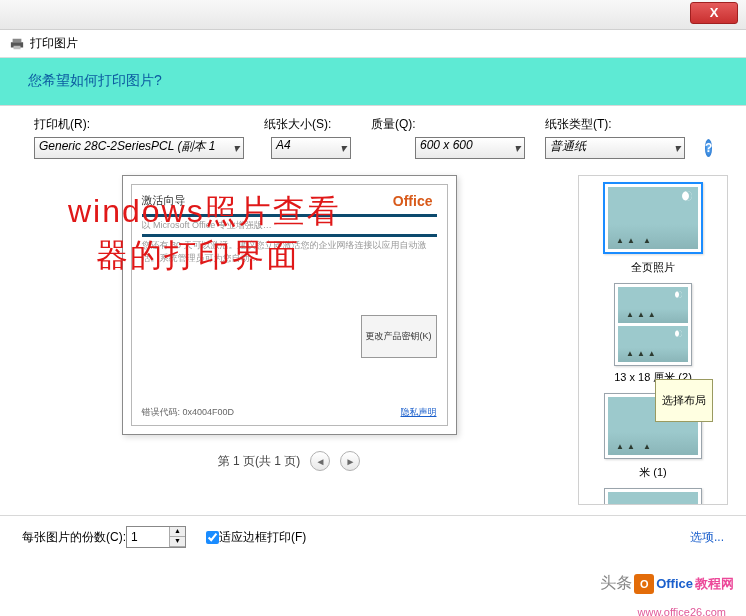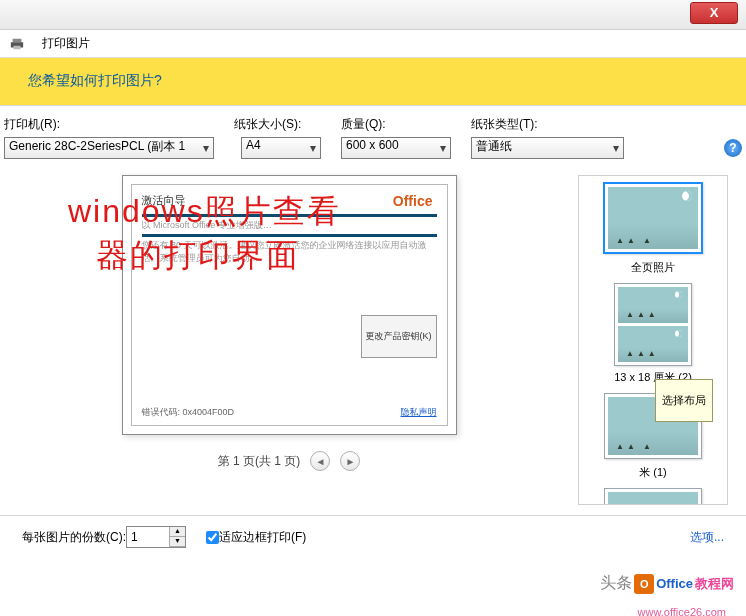--- a/index.html
+++ b/index.html
@@ -1,34 +1,34 @@
 <!DOCTYPE html>
 <html><head>
   <meta charset="utf-8">
   <style>
     * { margin: 0; padding: 0; box-sizing: border-box; font-family: "Microsoft YaHei", "Segoe UI", sans-serif; }
     body { width: 746px; height: 616px; background: #fff; position: relative; font-size: 12px; }
     
     .titlebar { height: 30px; background: linear-gradient(#f8f8f8,#e8e8e8); border-bottom: 1px solid #d0d0d0; position: relative; }
     .close-btn { position: absolute; right: 8px; top: 2px; width: 48px; height: 22px; background: linear-gradient(#e55a5a,#c93030); border: 1px solid #a02020; border-radius: 3px; color: #fff; text-align: center; line-height: 20px; font-size: 13px; font-weight: bold; cursor: pointer; }
     
-    .window-title { height: 28px; padding: 6px 10px; display: flex; align-items: center; gap: 18px; border-bottom: 1px solid #ddd; }
+    .window-title { height: 28px; padding: 6px 10px; display: flex; align-items: center; gap: 6px; border-bottom: 1px solid #ddd; }
     .printer-icon { width: 14px; height: 14px; }
     
-    .question-bar { height: 48px; background: #fde047; padding: 14px 28px; color: #0b5aa0; font-size: 14px; border-bottom: 1px solid #d8d8d8; }
-    
-    .controls-row { display: flex; padding: 10px 4px 6px; gap: 20px; align-items: flex-end; }
+    .question-bar { height: 48px; background: #5eead4; padding: 14px 28px; color: #0b5aa0; font-size: 14px; border-bottom: 1px solid #d8d8d8; }
+    
+    .controls-row { display: flex; padding: 10px 34px 6px; gap: 20px; align-items: flex-end; }
     .ctrl-group { display: flex; flex-direction: column; gap: 4px; }
     .ctrl-group label { font-size: 12px; }
-    .ctrl-select { height: 22px; border: 1px solid #7a7a7a; background: linear-gradient(#fff,#eaeaea); padding: 0 18px 0 4px; font-size: 12px; position: relative; }
+    .ctrl-select { height: 22px; border: 1px solid #7a7a7a; background: linear-gradient(#fff,#eaeaea); padding: 0 18px 0 4px; font-size: 12px; position: relative; font-style: italic; }
     .ctrl-select::after { content: "▾"; position: absolute; right: 4px; top: 3px; color: #444; }
     .sel-printer { width: 210px; }
     .sel-paper { width: 80px; margin-left: 7px; }
-    .sel-quality { width: 110px; }
-    .sel-type { width: 153px; }
+    .sel-quality { width: 110px; margin-left: 44px; }
+    .sel-type { width: 140px; }
     .help-icon { margin-left: auto; width: 18px; height: 18px; border-radius: 50%; background: radial-gradient(#6bb7ff,#1564c0); color: #fff; text-align: center; line-height: 18px; font-size: 12px; font-weight: bold; cursor: pointer; align-self: flex-end; margin-bottom: 2px; }
     
     .main-area { display: flex; padding: 10px 18px; gap: 18px; height: 350px; }
     .preview-pane { flex: 1; position: relative; }
     .preview-box { width: 335px; height: 260px; margin: 0 auto; border: 1px solid #8a8a8a; background: #fff; box-shadow: 2px 2px 6px rgba(0,0,0,0.15); position: relative; padding: 8px; }
     .preview-inner { border: 1px solid #b8b8b8; height: 100%; position: relative; padding: 8px 10px; font-size: 10px; color: #333; }
     .preview-inner .ph-title { font-size: 11px; margin-bottom: 6px; }
     .preview-inner .ph-line { color: #999; font-size: 9px; margin: 2px 0; border-top: 3px solid #0c4a6e; padding-top:2px;}
     .preview-inner .ph-btn { position: absolute; right: 10px; top: 130px; border:1px solid #999; padding:14px 4px; font-size:9px; background:#f4f4f4;}
     .preview-inner .ph-code { position: absolute; left: 10px; bottom: 6px; font-size: 9px; color: #666; }

